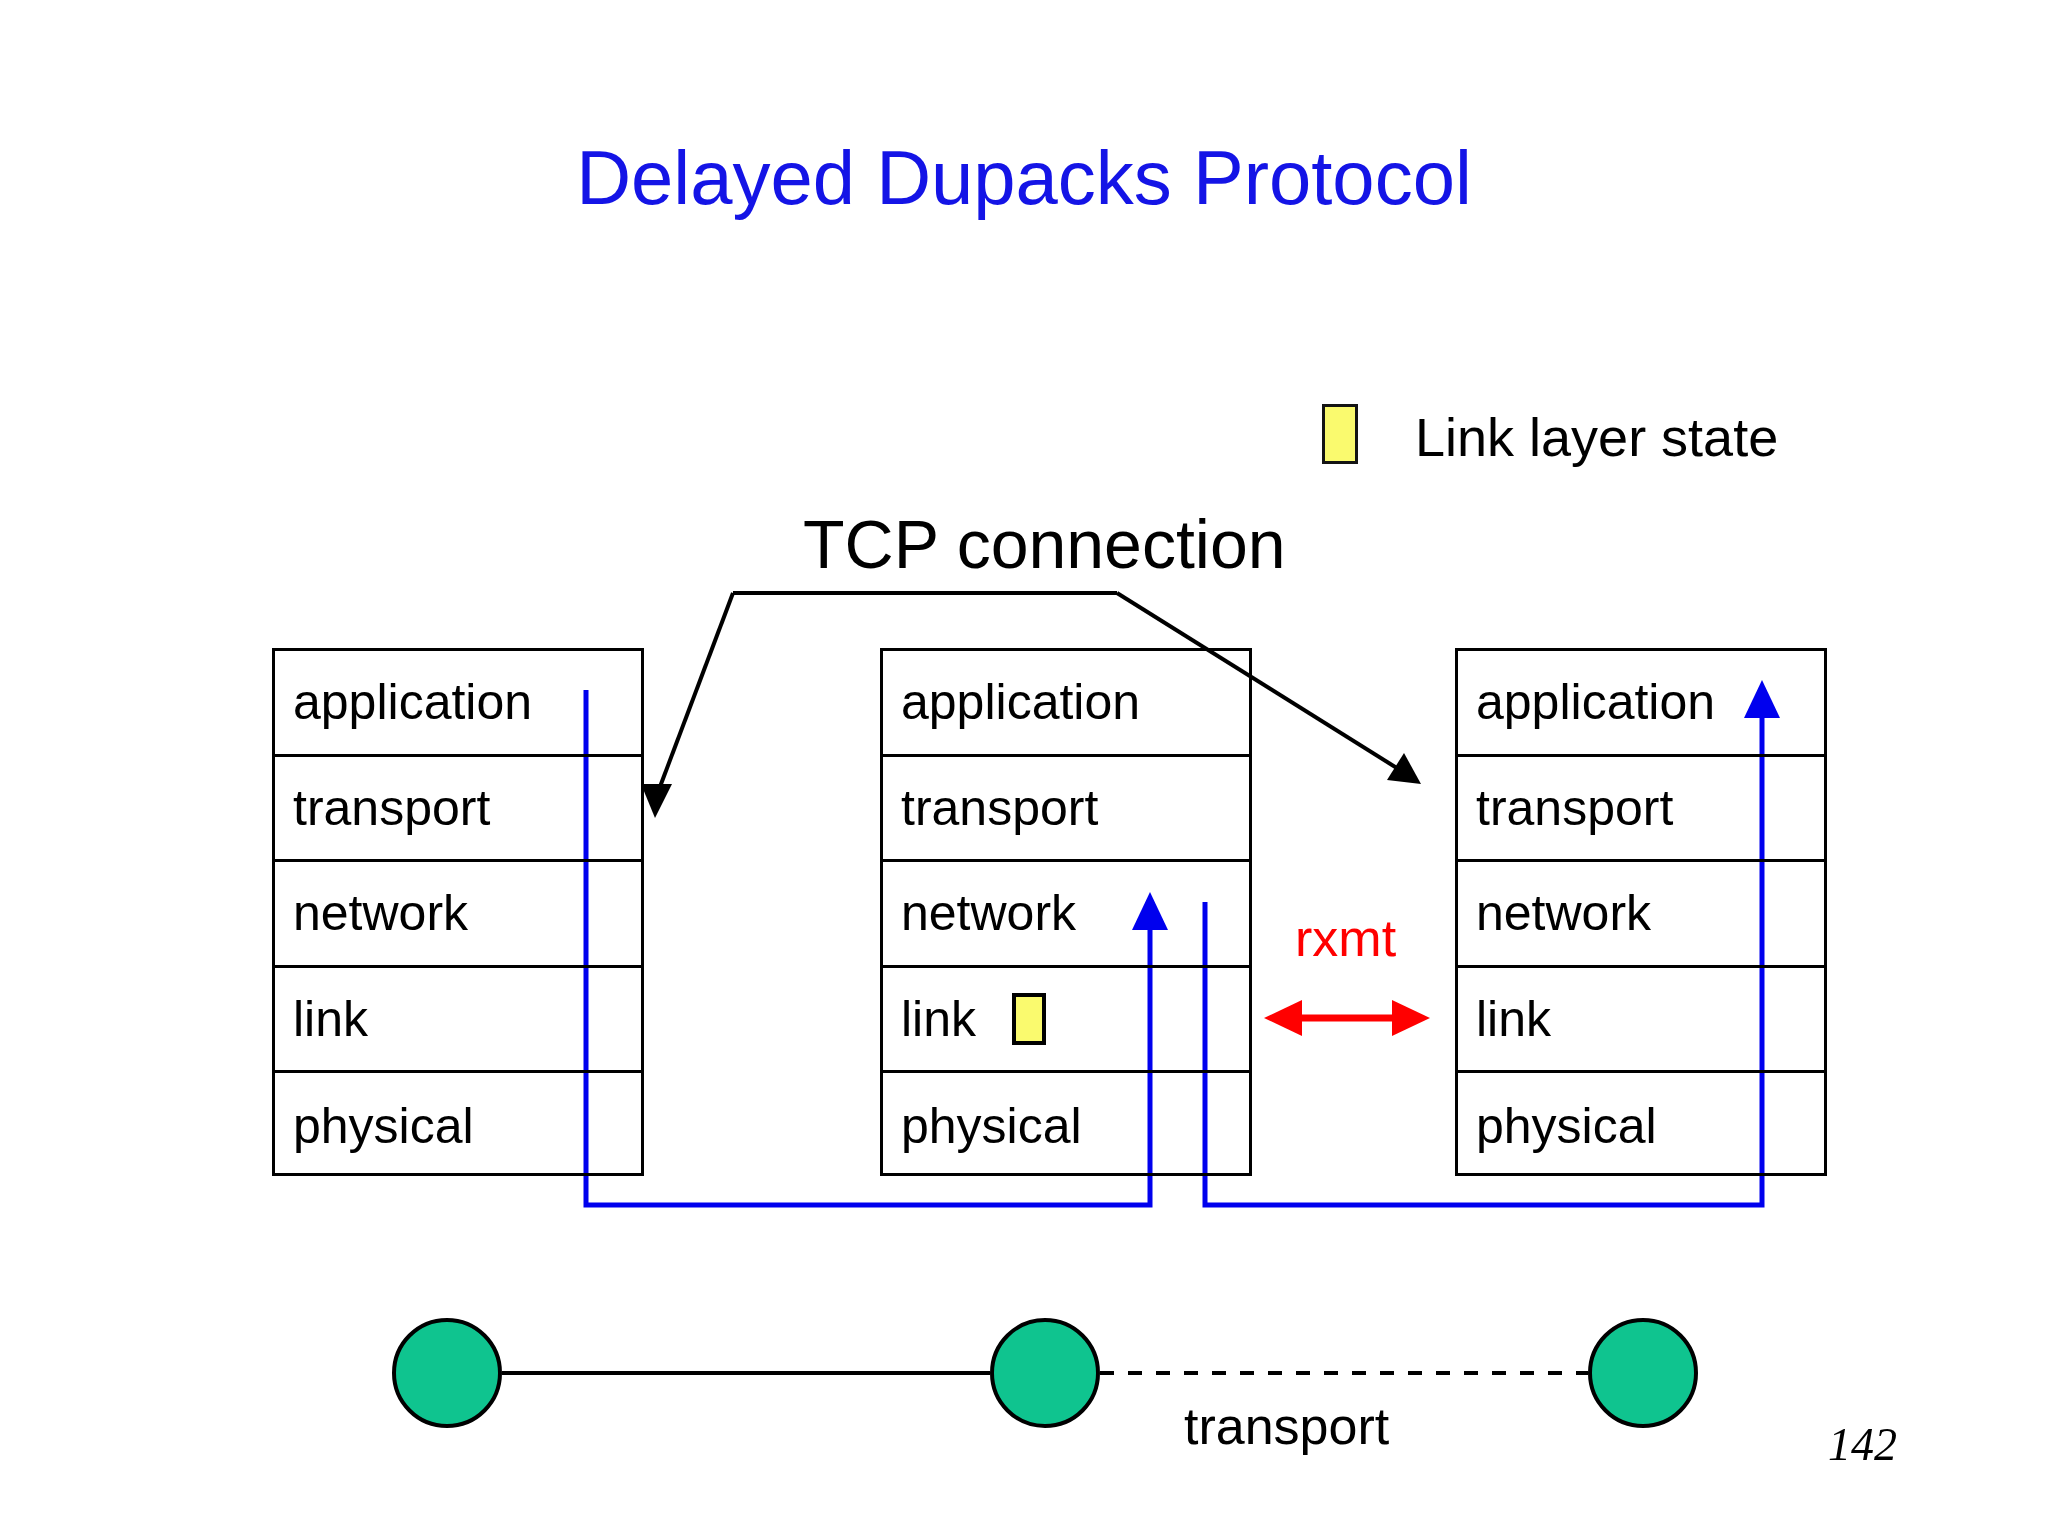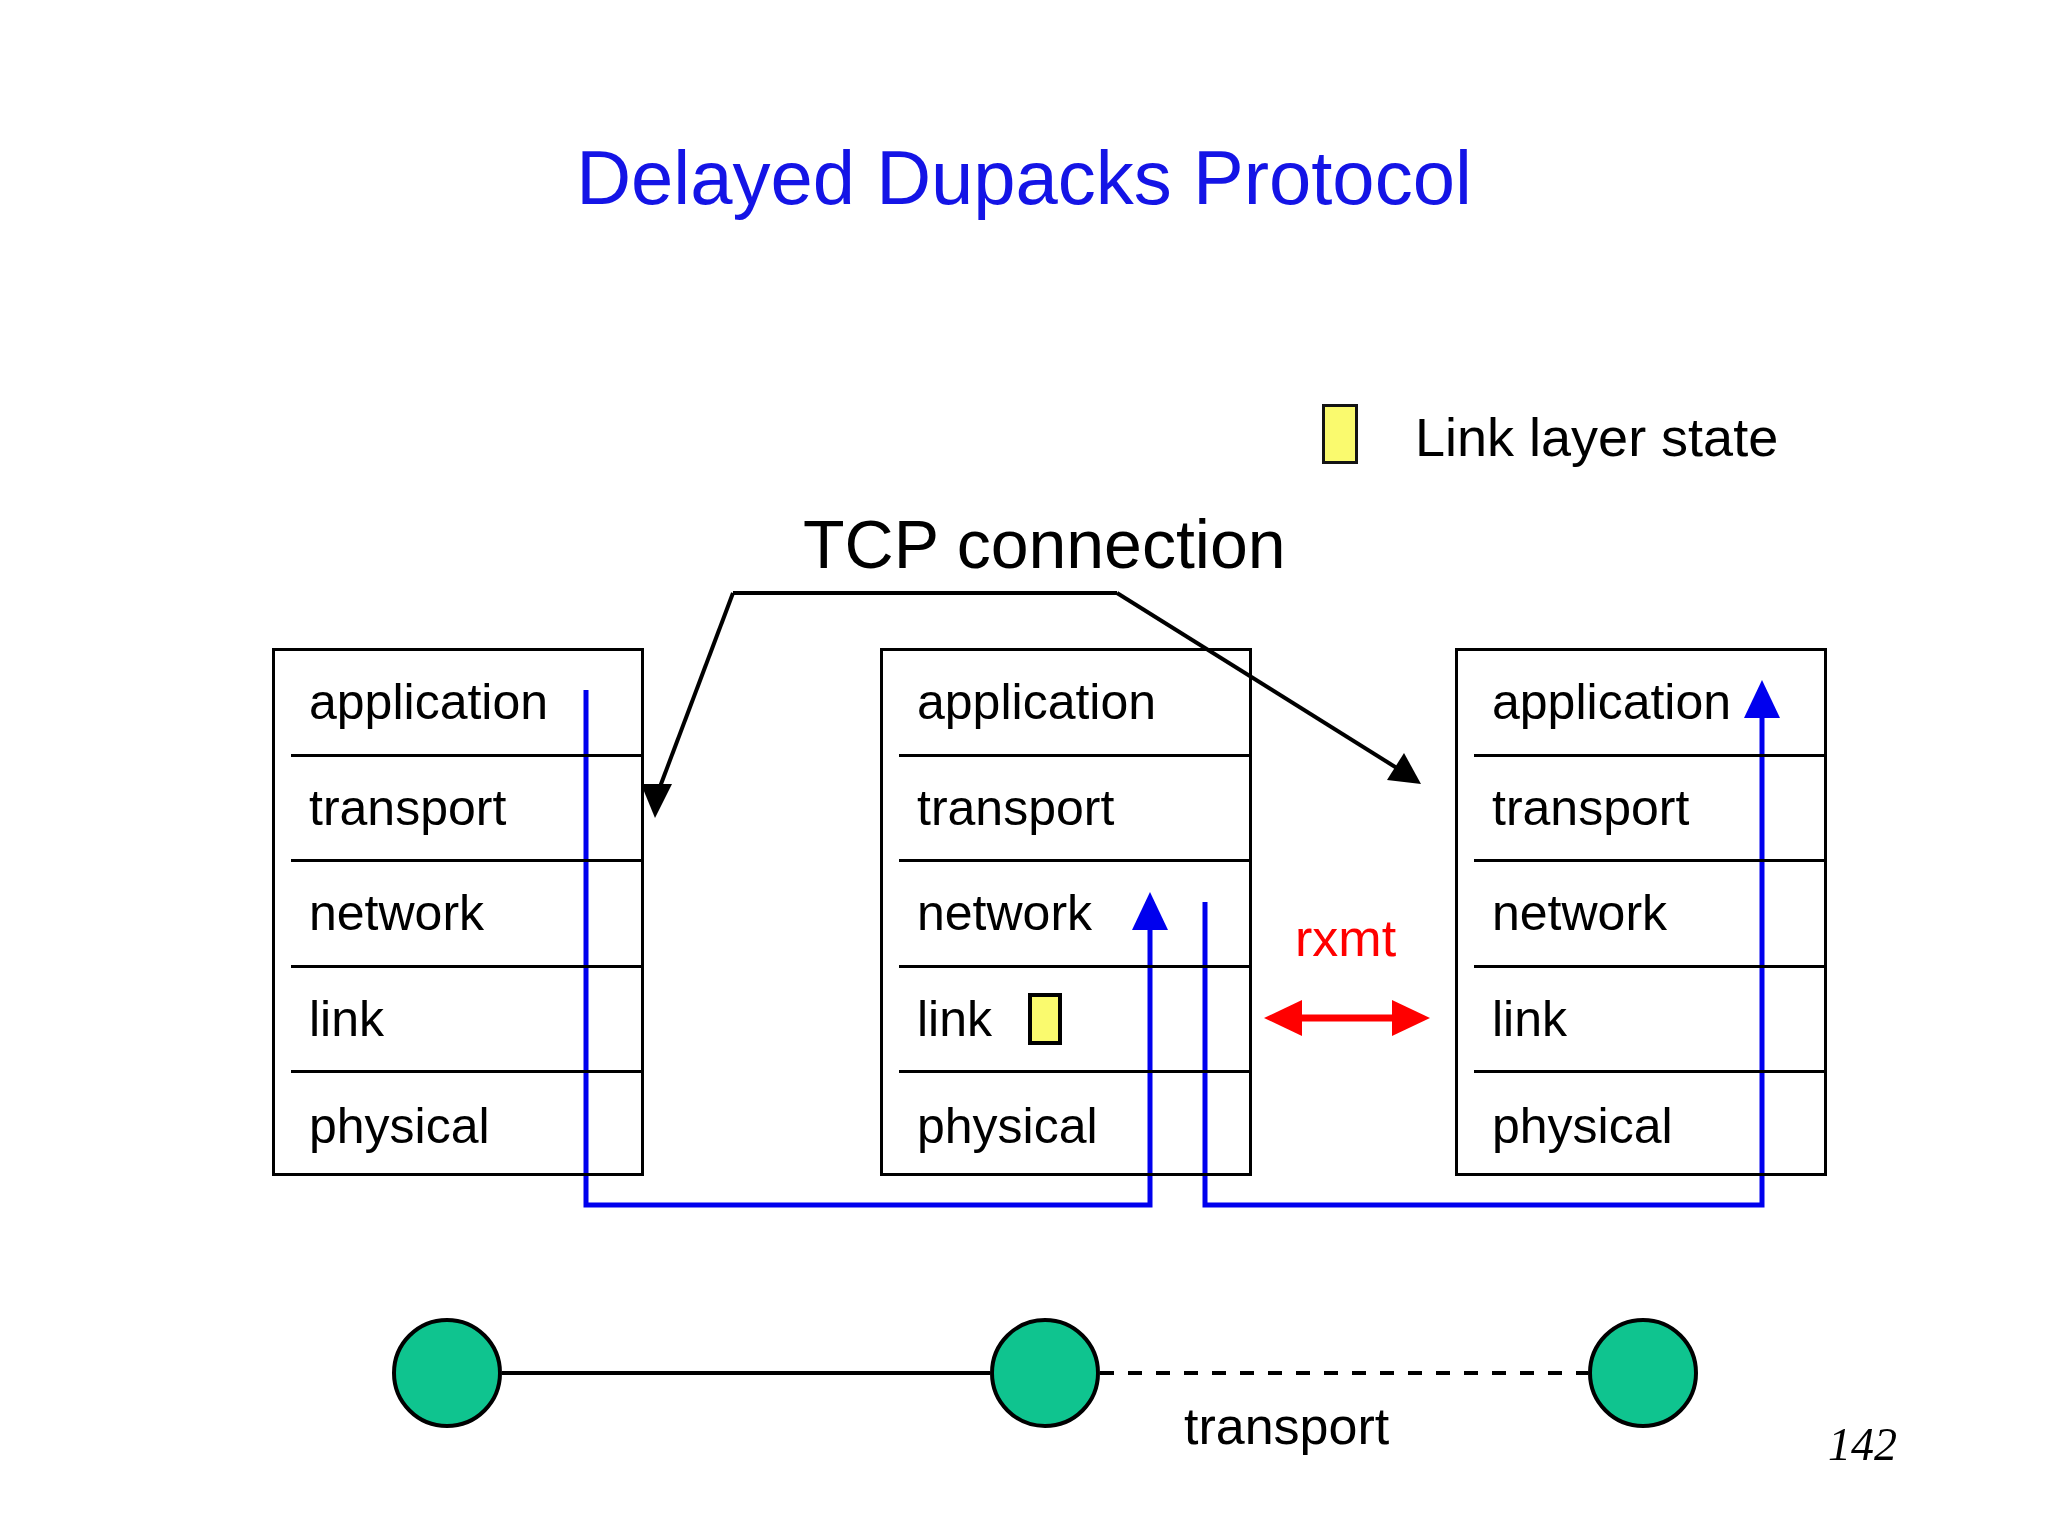--- a/index.html
+++ b/index.html
@@ -81,21 +81,20 @@
   }
 
   
   .stack {
     position: absolute;
     width: 372px;
     height: 528px;
     border: 3px solid #000000;
     box-sizing: border-box;
     background: transparent;
-    padding-left: 16px;
   }
   .stack-left   { left: 272px;  top: 648px; }
   .stack-middle { left: 880px;  top: 648px; }
   .stack-right  { left: 1455px; top: 648px; }
 
   .layer {
     position: relative;
     height: 105.6px;
     box-sizing: border-box;
     border-bottom: 3px solid #000000;

